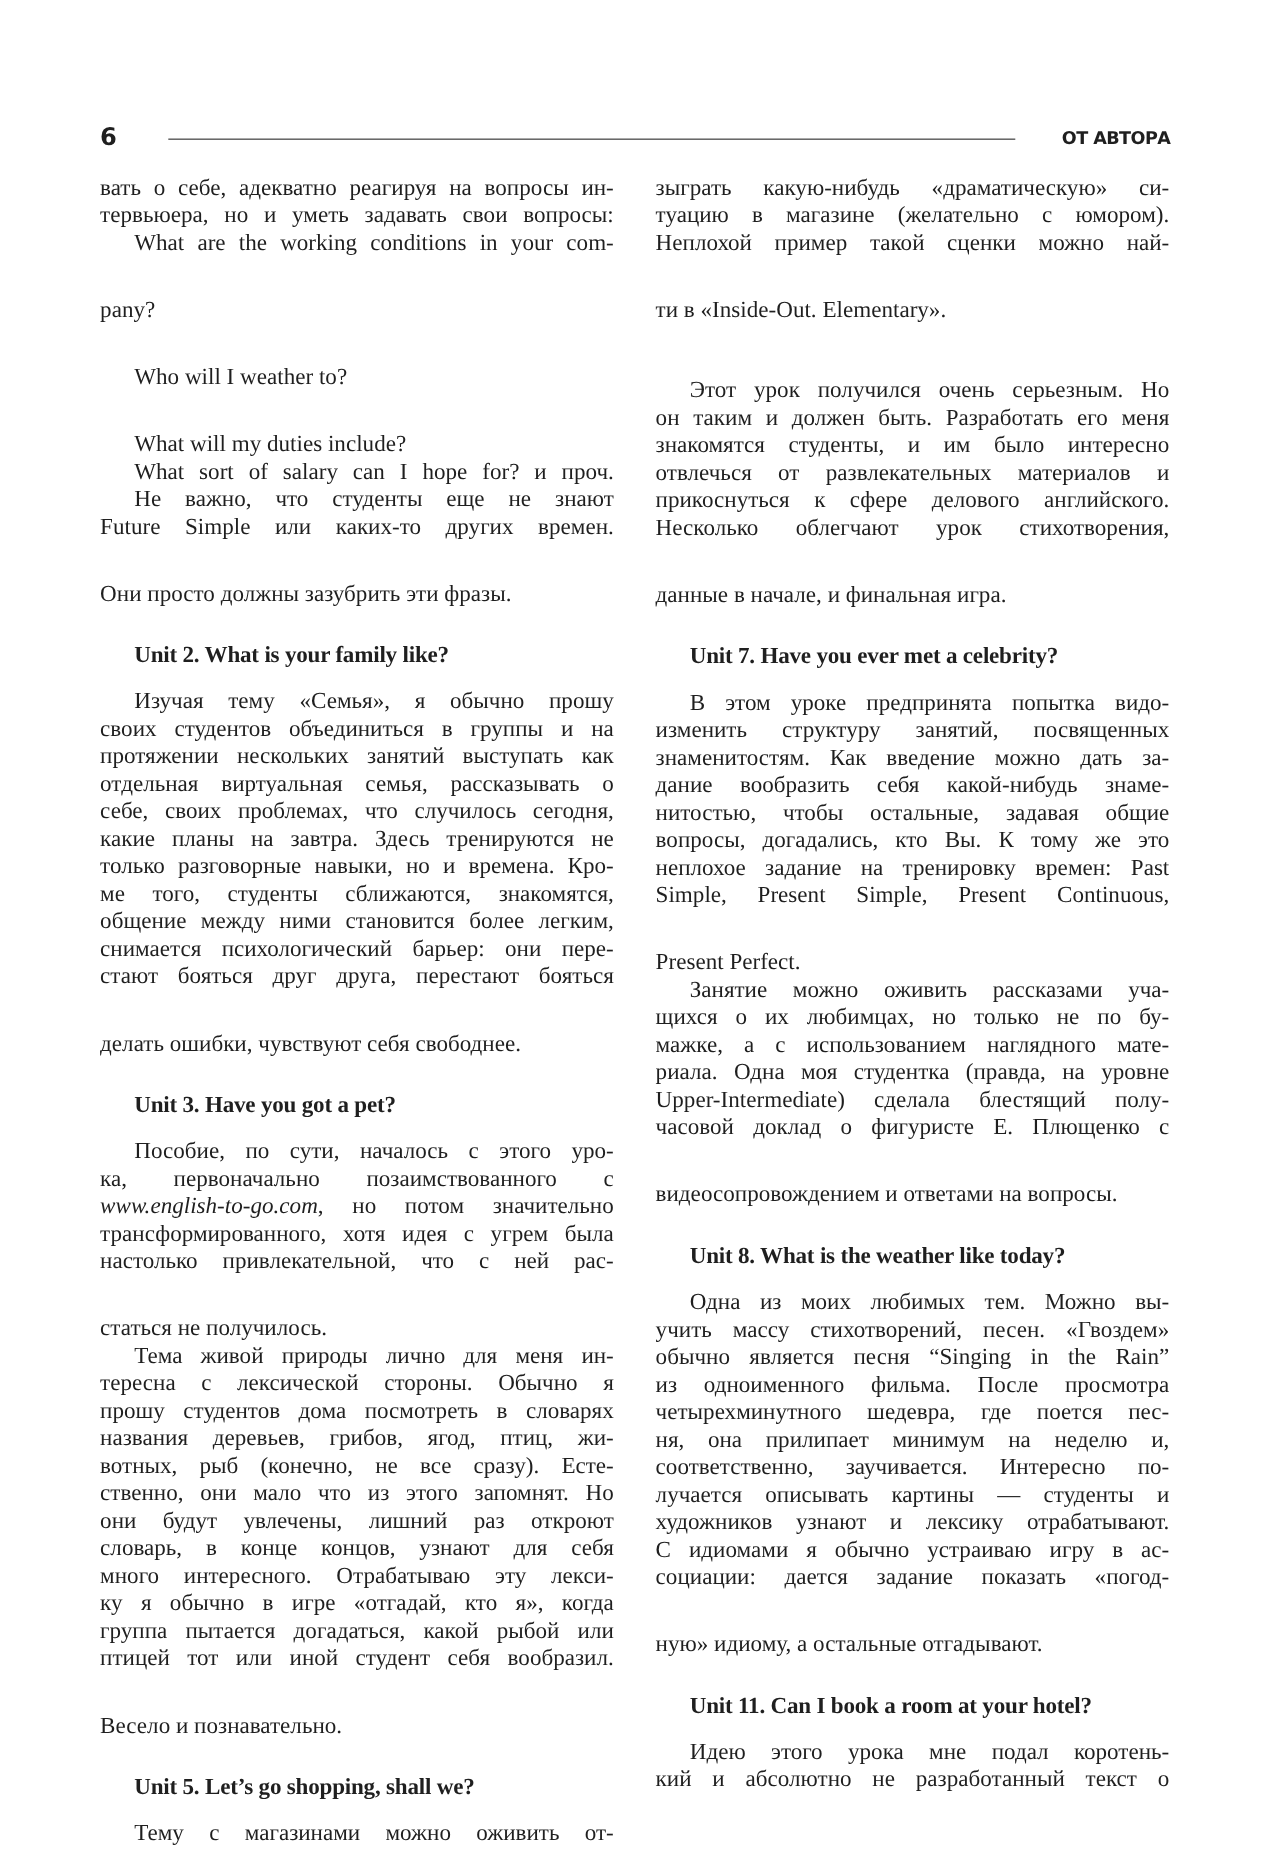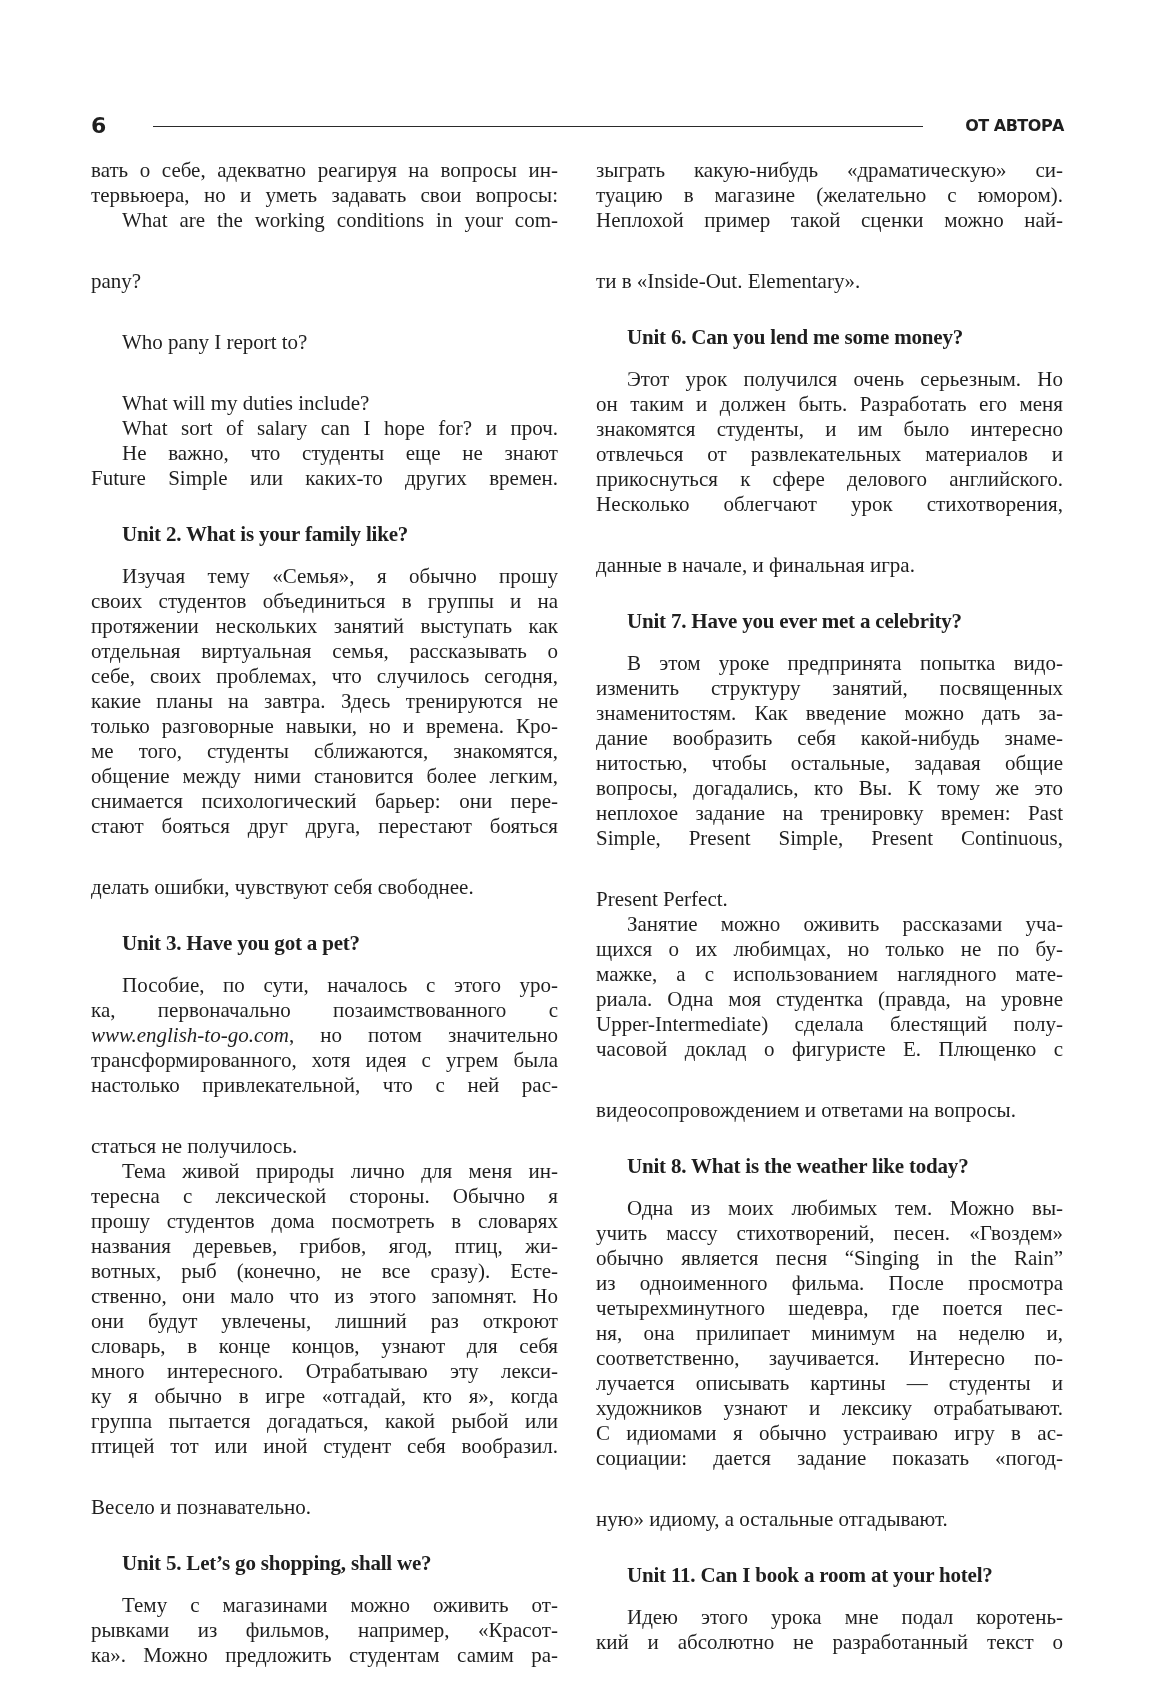--- a/index.html
+++ b/index.html
@@ -32,27 +32,28 @@
   </div>
 
   <div class="col col-left">
     <div>
       <div class="ln">вать о себе, адекватно реагируя на вопросы ин-</div>
       <div class="ln">тервьюера, но и уметь задавать свои вопросы:</div>
     </div>
     <div>
       <div class="ln indent">What are the working conditions in your com-</div>
       <div class="ln last">pany?</div>
-      <div class="ln indent last">Who pany I report to?</div>
+      <div class="ln indent last">Who will I weather to?</div>
       <div class="ln indent last">What will my duties include?</div>
       <div class="ln indent">What sort of salary can I hope for? и проч.</div>
     </div>
     <div>
       <div class="ln indent">Не важно, что студенты еще не знают</div>
       <div class="ln">Future Simple или каких-то других времен.</div>
+      <div class="ln last">Они просто должны зазубрить эти фразы.</div>
     </div>
 
     <div class="gap"></div>
     <div class="heading">Unit 2. What is your family like?</div>
     <div class="gap-sm"></div>
     <div>
       <div class="ln indent">Изучая тему «Семья», я обычно прошу</div>
       <div class="ln">своих студентов объединиться в группы и на</div>
       <div class="ln">протяжении нескольких занятий выступать как</div>
       <div class="ln">отдельная виртуальная семья, рассказывать о</div>
@@ -105,21 +106,20 @@
 
   <div class="col col-right">
     <div>
       <div class="ln">зыграть какую-нибудь «драматическую» си-</div>
       <div class="ln">туацию в магазине (желательно с юмором).</div>
       <div class="ln">Неплохой пример такой сценки можно най-</div>
       <div class="ln last">ти в «Inside-Out. Elementary».</div>
     </div>
 
     <div class="gap"></div>
-    <div class="heading">Unit 6. Can you lend me some money?</div>
     <div class="gap-sm"></div>
     <div>
       <div class="ln indent">Этот урок получился очень серьезным. Но</div>
       <div class="ln">он таким и должен быть. Разработать его меня</div>
       <div class="ln">знакомятся студенты, и им было интересно</div>
       <div class="ln">отвлечься от развлекательных материалов и</div>
       <div class="ln">прикоснуться к сфере делового английского.</div>
       <div class="ln">Несколько облегчают урок стихотворения,</div>
       <div class="ln last">данные в начале, и финальная игра.</div>
     </div>

